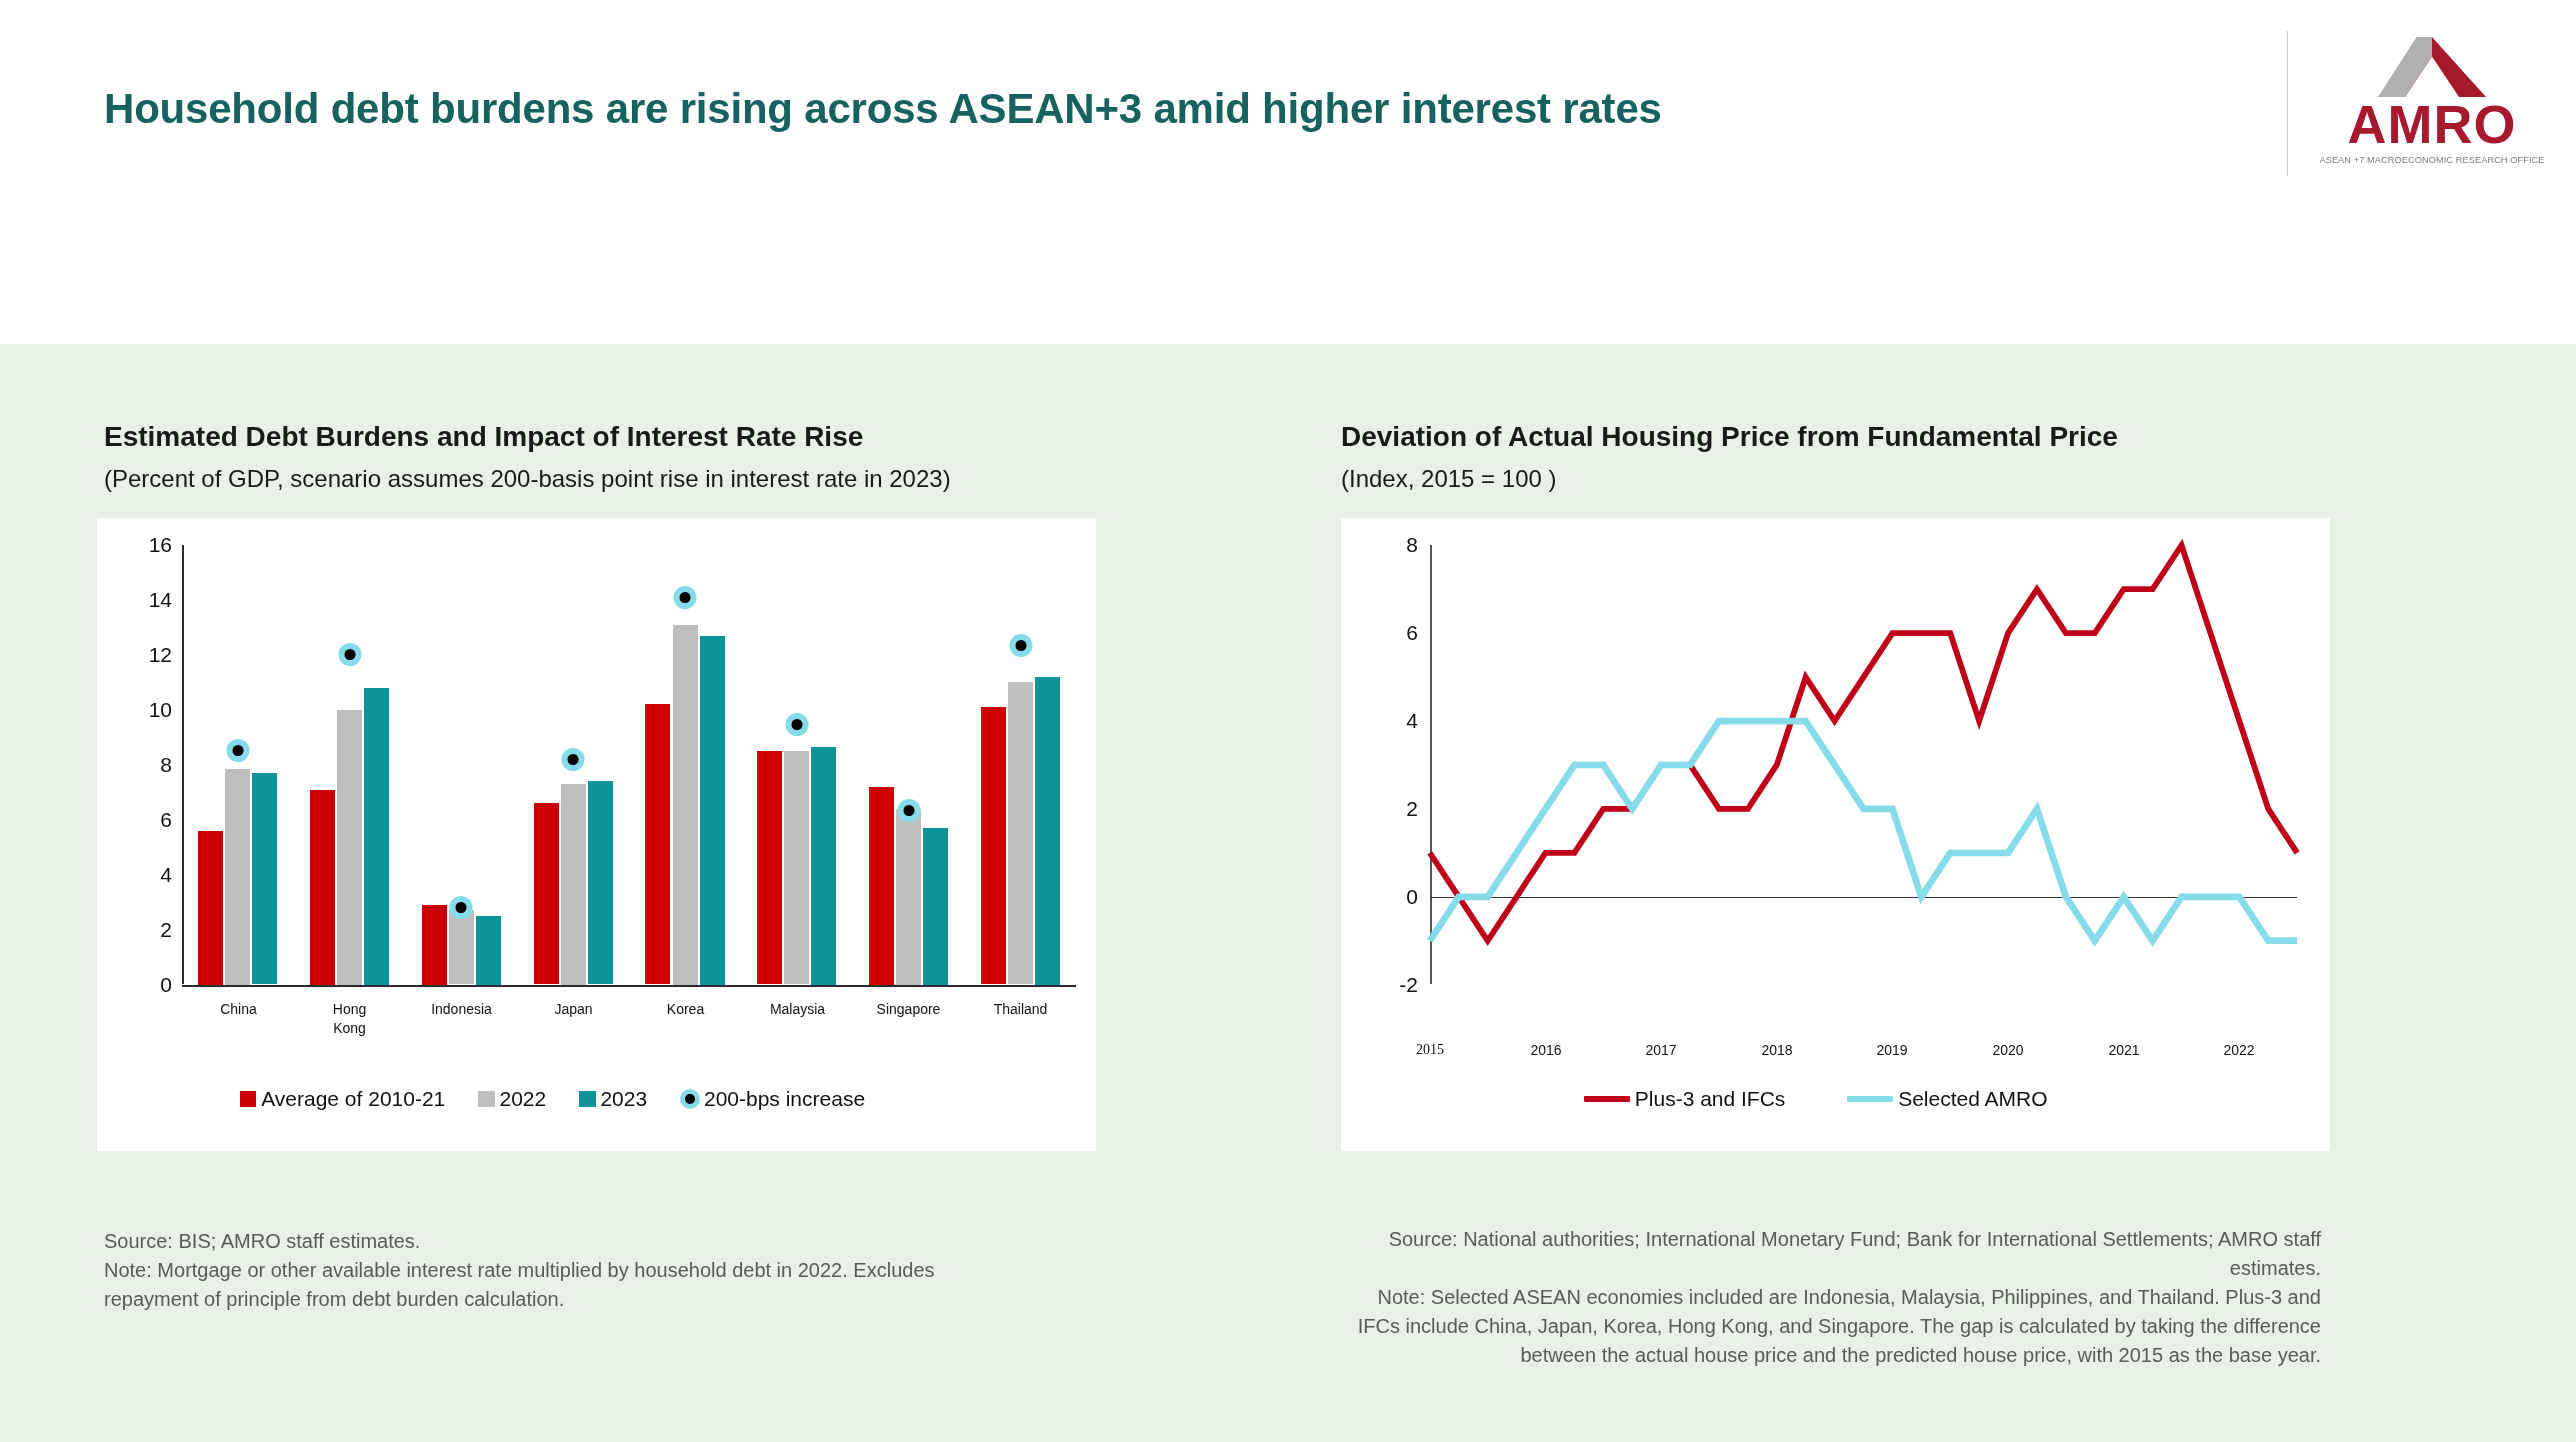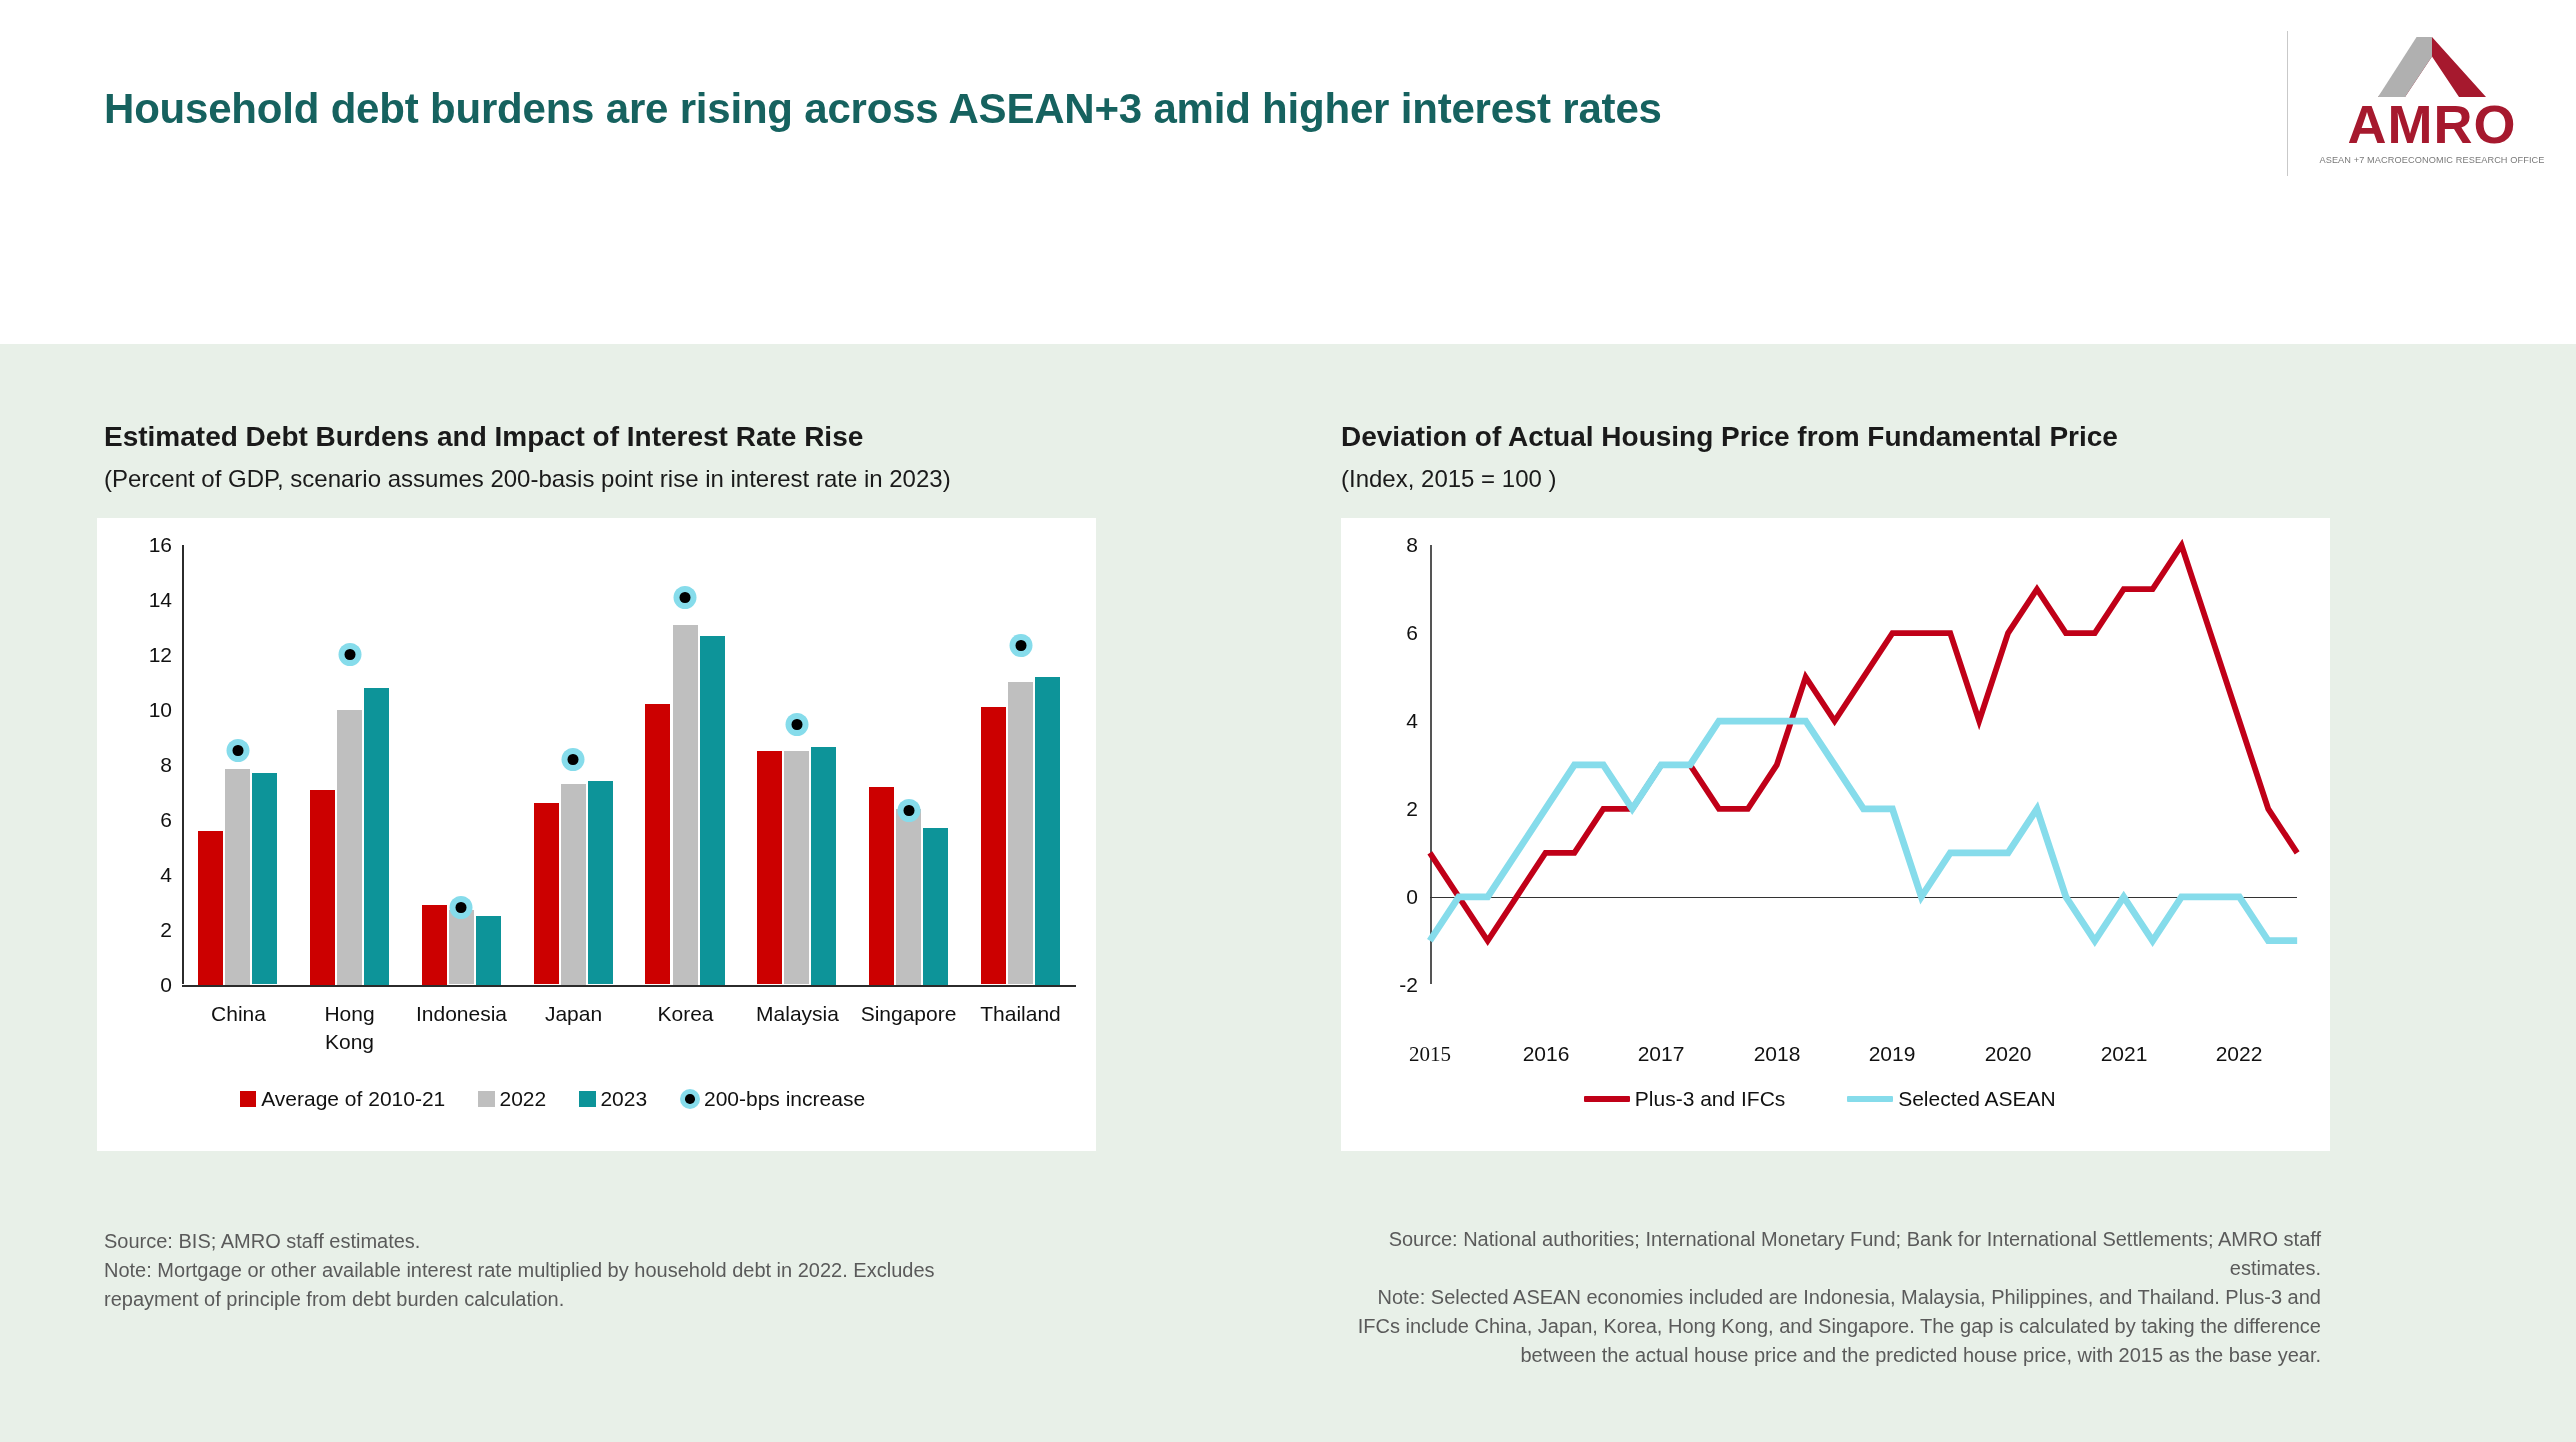--- a/index.html
+++ b/index.html
@@ -60,21 +60,21 @@
   .source-note {
     position:absolute; font-size:20px; color:#5a5a5a; line-height:1.45;
   }
 
   
   .ytick {
     position:absolute; font-size:21px; color:#111; text-align:right;
     transform:translateY(-50%); white-space:nowrap;
   }
   .xtick {
-    position:absolute; font-size:21px; color:#111; text-align:center;
+    position:absolute; font-size:14px; color:#111; text-align:center;
     white-space:nowrap;
   }
   .axis-line { position:absolute; background:#2b2b2b; }
 
   .bar { position:absolute; bottom:0; }
   .dot-marker {
     position:absolute; width:23px; height:23px; border-radius:50%;
     background:#86DCEB; transform:translate(-50%,50%);
     display:flex; align-items:center; justify-content:center;
   }
@@ -223,21 +223,21 @@
         <div class="xtick" style="left:609px; top:524px; width:116px;">2020</div>
         <div class="xtick" style="left:725px; top:524px; width:116px;">2021</div>
         <div class="xtick" style="left:840px; top:524px; width:116px;">2022</div>
         <div class="legend-row" style="left:243px; top:569px;">
           <div class="legend-item" style="margin-right:62px;">
             <span class="lg-line" style="background:#C00018;"></span>
             <span>Plus-3 and IFCs</span>
           </div>
           <div class="legend-item" style="margin-right:0px;">
             <span class="lg-line" style="background:#86DCEB;"></span>
-            <span>Selected ASEAN</span>
+            <span>Selected AMRO</span>
           </div>
         </div>
       </div>
   </div>
 
   <div class="source-note" style="left:1345px; top:881px; width:976px;text-align:right;">
     <div>Source: National authorities; International Monetary Fund; Bank for International Settlements; AMRO staff estimates.</div>
     <div>Note: Selected ASEAN economies included are Indonesia, Malaysia, Philippines, and Thailand. Plus-3 and IFCs include China, Japan, Korea, Hong Kong, and Singapore. The gap is calculated by taking the difference between the actual house price and the predicted house price, with 2015 as the base year.</div>
   </div>
 

